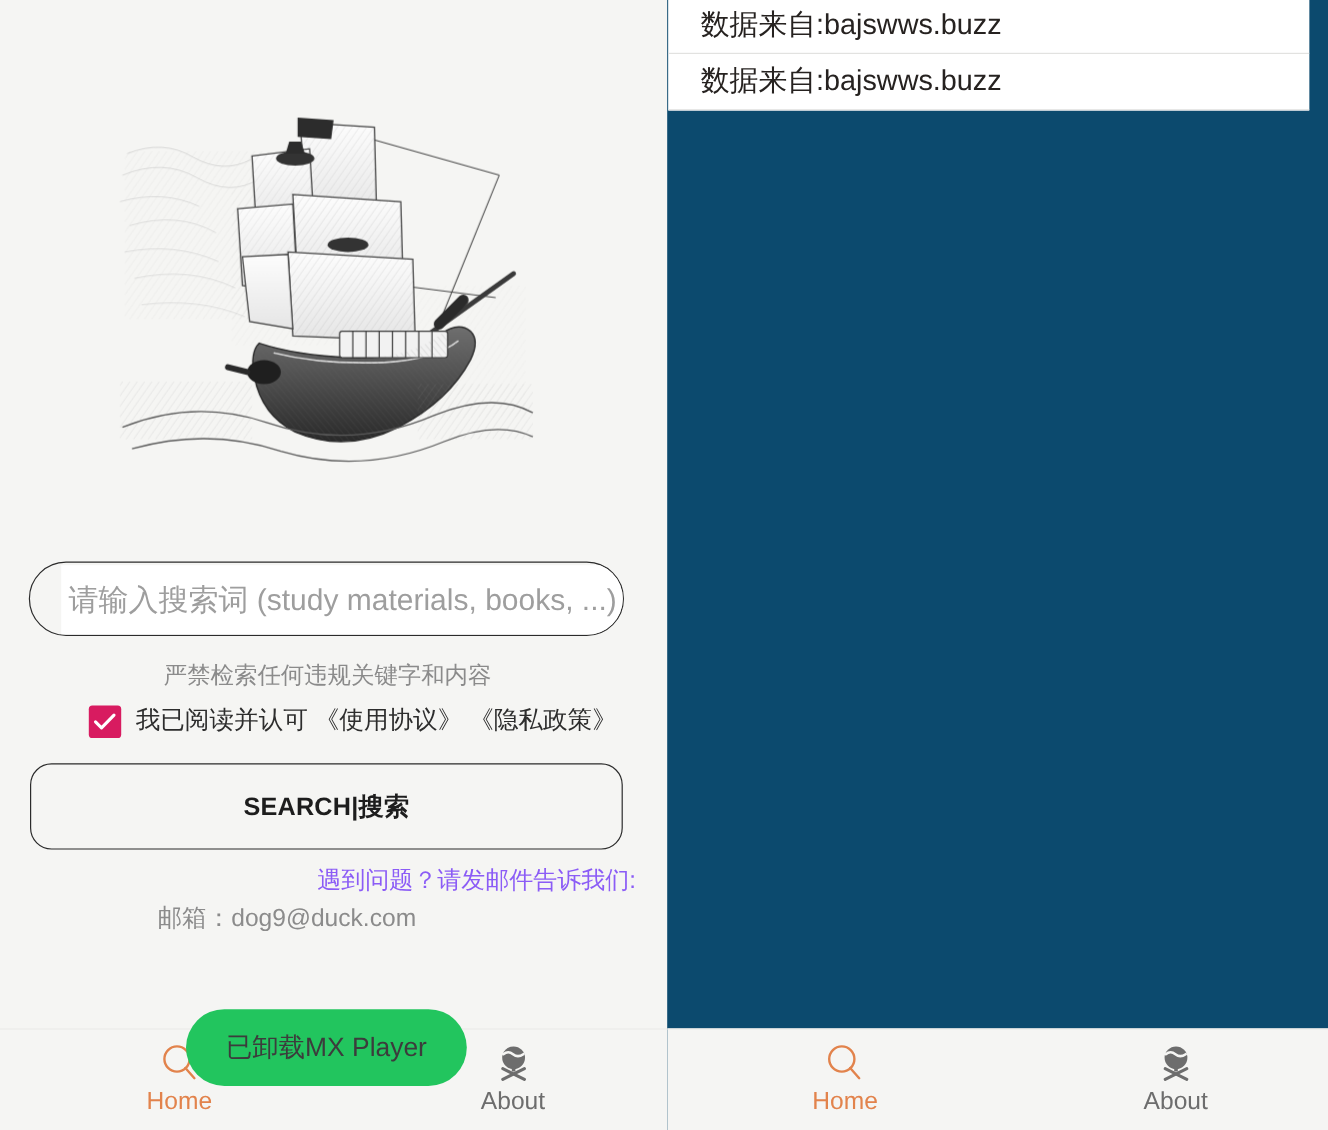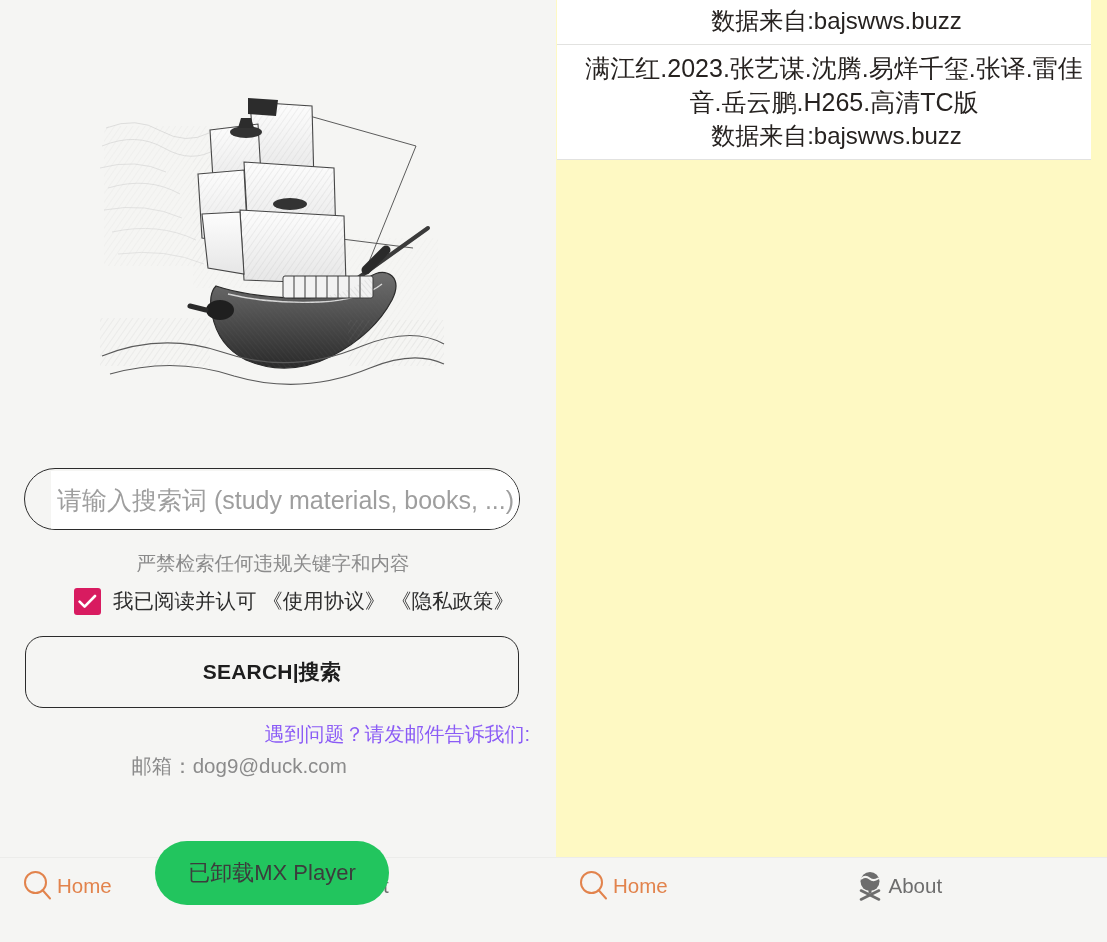--- a/index.html
+++ b/index.html
@@ -147,23 +147,22 @@
     font-size: 20.5px;
     color: #8b8b8b;
     line-height: 30px;
   }
 
   
   .pane-right {
     position: relative;
     width: 551px;
     height: 942px;
-    background: #fef9c3;
+    background: #0c4a6e;
     overflow: hidden;
-    text-align: center;
   }
   .result-list {
     position: absolute;
     left: 1px;
     top: -36px;
     width: 534px;
     background: #ffffff;
     padding: 0;
   }
   .result-item {
@@ -195,21 +194,21 @@
     height: 85px;
     background: #f5f5f3;
     border-top: 1.5px solid #ececea;
     display: flex;
     align-items: flex-start;
     box-sizing: border-box;
   }
   .nav-item {
     flex: 1 1 0;
     display: flex;
-    flex-direction: row;
+    flex-direction: column;
     align-items: center;
     padding-top: 11px;
     gap: 2px;
     padding-left: 21px;
   }
   .nav-icon { width: 34px; height: 34px; display: block; }
   .nav-label {
     font-size: 20.5px;
     line-height: 26px;
   }
@@ -381,21 +380,20 @@
   </div>
 
   <div class="pane-right">
 
     <div class="result-list">
       <div class="result-item">
         <div class="result-title">满江红.2023.TC1080P.国语中字</div>
         <div class="result-sub"> 数据来自:bajswws.buzz</div>
       </div>
       <div class="result-item">
-        <div class="result-title">满江红.2023.张艺谋.沈腾.易烊千玺.张译.雷佳音.岳云鹏.H265.高清TC版</div>
         <div class="result-sub"> 数据来自:bajswws.buzz</div>
       </div>
     </div>
 
     <div class="navbar">
       <div class="nav-item active">
         <svg class="nav-icon" viewBox="0 0 34 34">
           <circle cx="14.5" cy="13.5" r="10.5" fill="none" stroke="#e2834c" stroke-width="2"></circle>
           <line x1="21.5" y1="21" x2="29" y2="29.5" stroke="#e2834c" stroke-width="2" stroke-linecap="round"></line>
         </svg>

